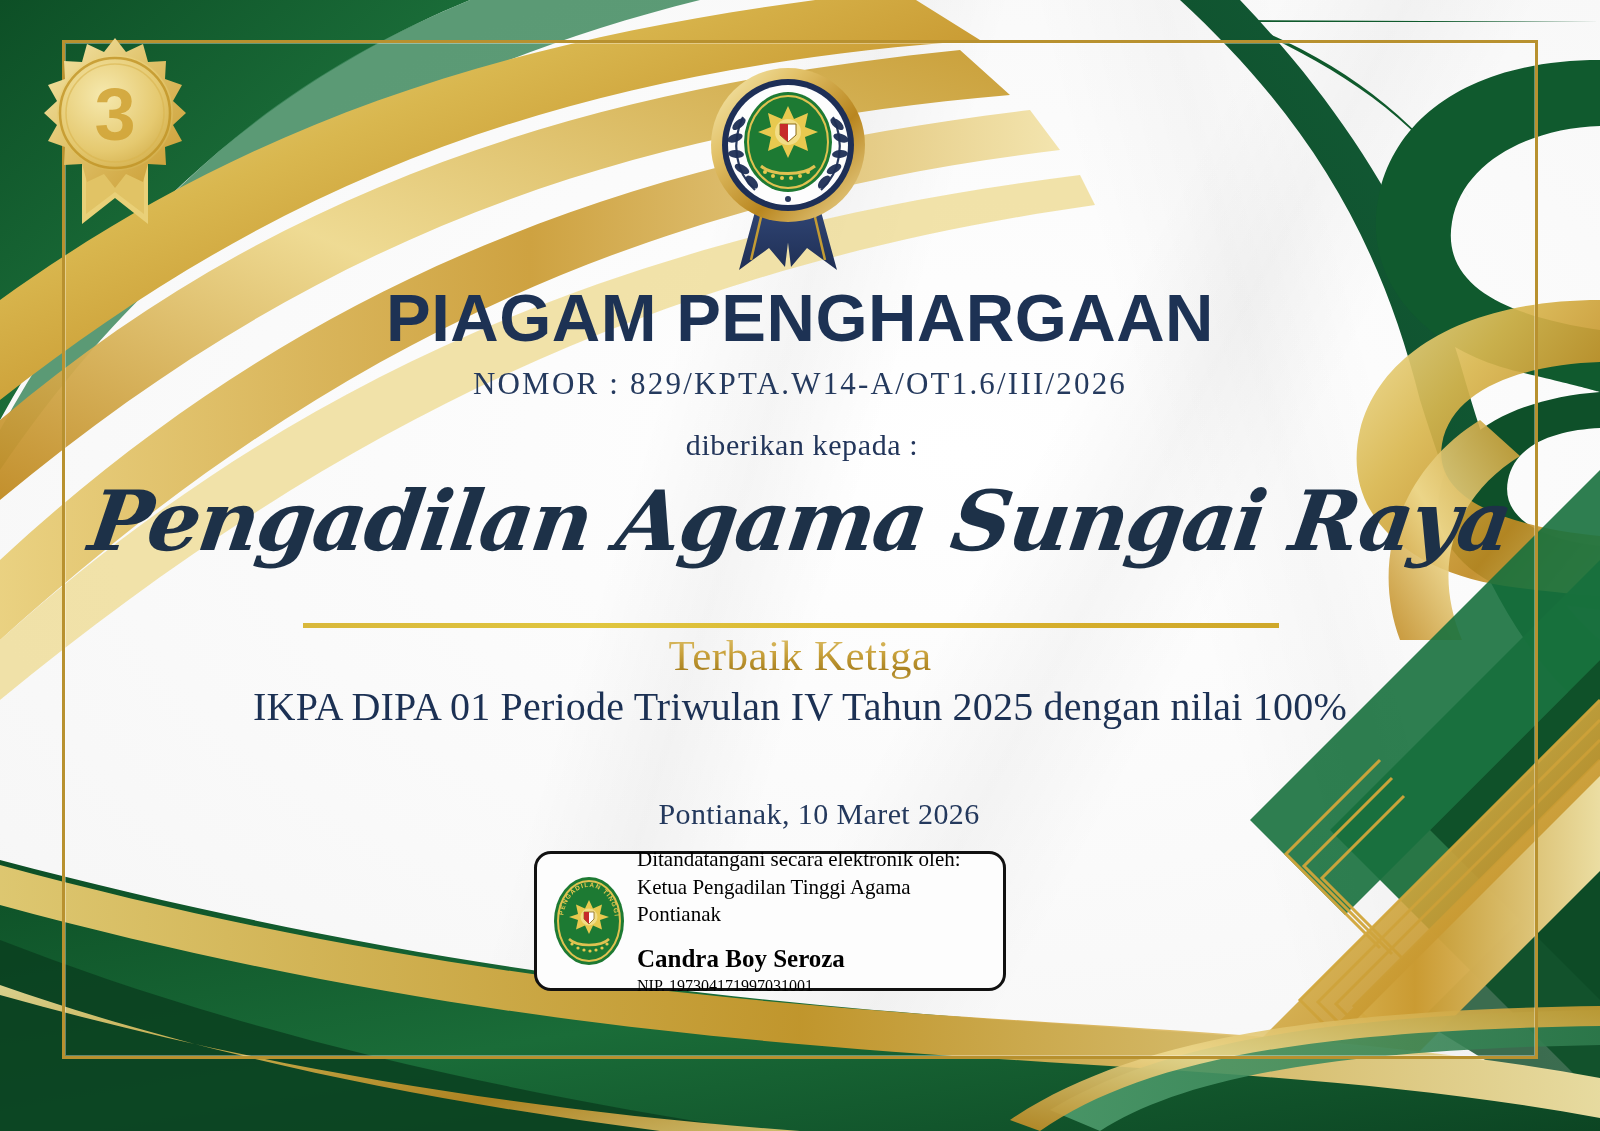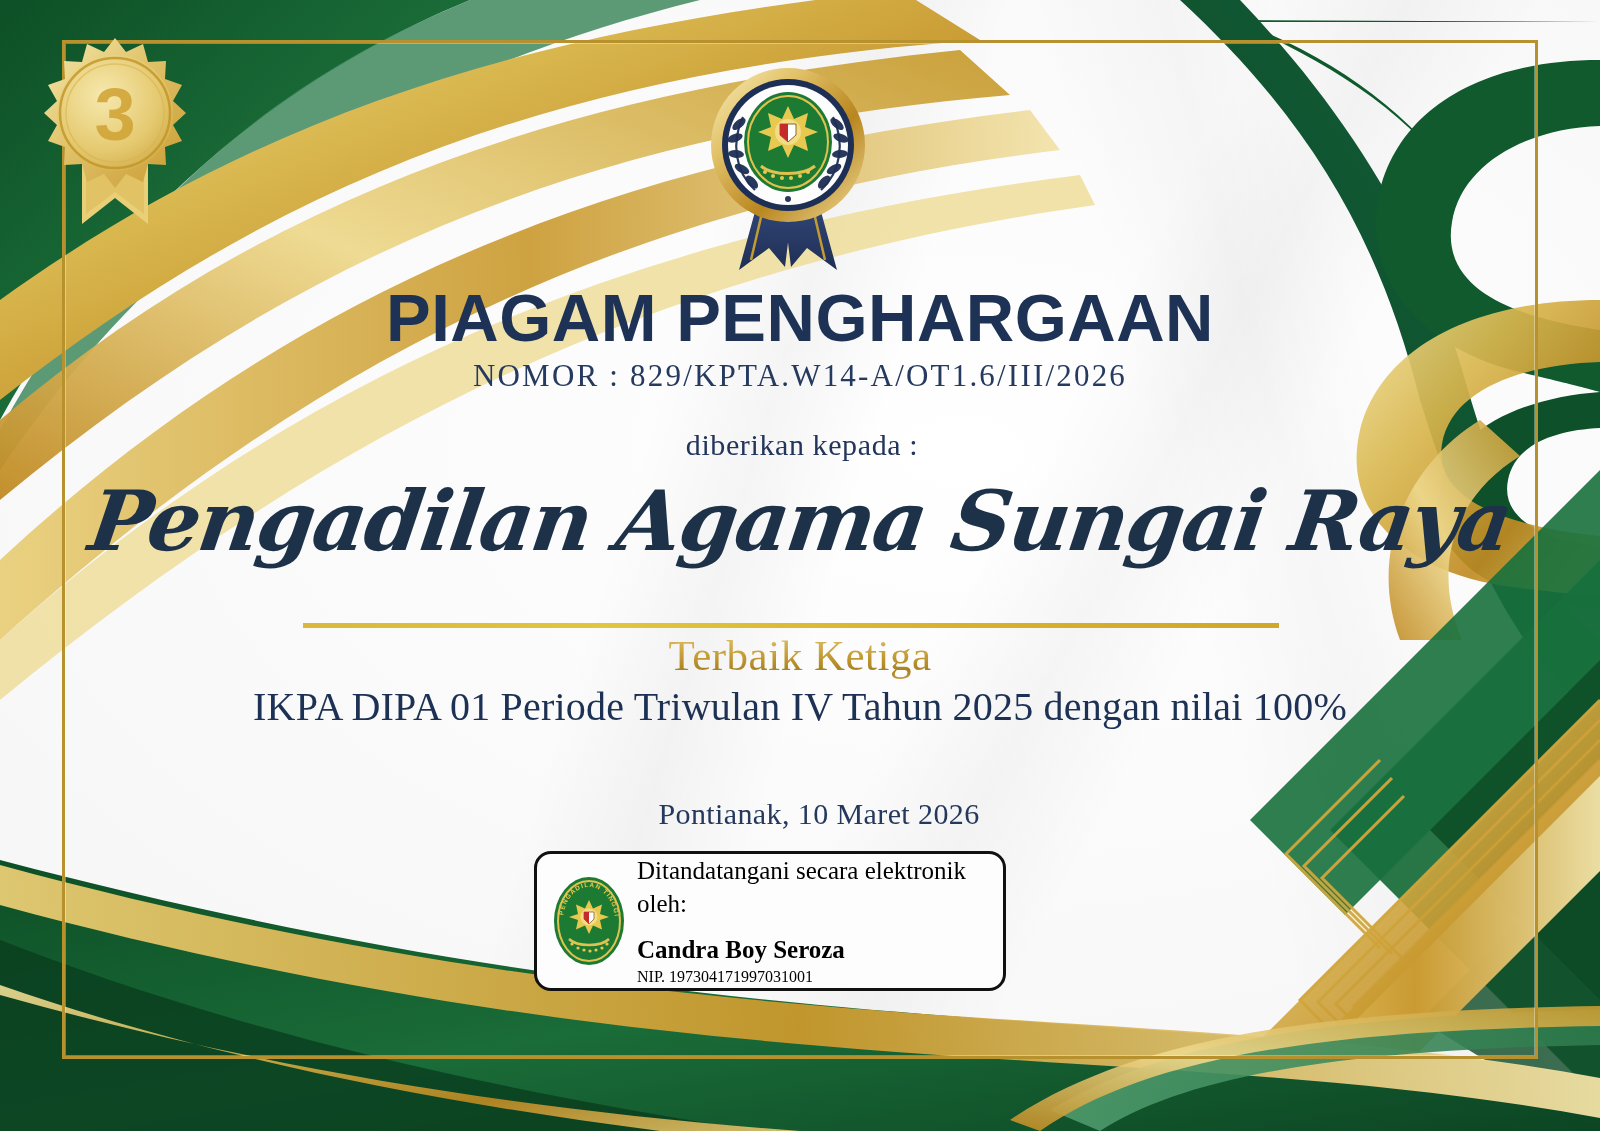--- a/index.html
+++ b/index.html
@@ -45,21 +45,21 @@
     position:absolute;left:0;right:0;top:284px;
     text-align:center;
     font-family:"Liberation Sans",sans-serif;
     font-weight:700;
     font-size:67px;
     letter-spacing:.5px;
     color:#1d3254;
     line-height:1;
   }
   .nomor{
-    position:absolute;left:0;right:0;top:358px;
+    position:absolute;left:0;right:0;top:366px;
     text-align:center;
     font-family:"Liberation Serif",serif;
     font-size:31px;
     letter-spacing:2.2px;
     color:#253a5e;
   }
   .given{
     position:absolute;left:4px;right:0;top:428px;
     text-align:center;
     font-family:"Liberation Serif",serif;
@@ -132,21 +132,21 @@
     display:flex;align-items:center;
     box-sizing:border-box;
     padding:0 12px 0 14px;
   }
   .sigseal{width:76px;height:92px;flex:0 0 76px;margin-right:10px;}
   .sigtext{
     font-family:"Liberation Serif",serif;
     color:#000;
     line-height:1.32;
   }
-  .sigline{font-size:25px;}
+  .sigline{font-size:21px;}
   .signame{font-size:25px;font-weight:700;margin-top:13px;}
   .signip{font-size:16px;}
 </style>
 </head>
 <body>
 
 <div id="cert">
 
   <div class="paper"></div>
 
@@ -385,19 +385,20 @@
             <circle cx="33" cy="75" r="1.6"></circle>
               <circle cx="39" cy="76" r="1.6"></circle>
             <circle cx="45" cy="75" r="1.6"></circle>
               <circle cx="51" cy="73" r="1.6"></circle>
             <circle cx="56" cy="69" r="1.6"></circle>
           </g>
         </svg>
       </div>
       <div class="sigtext">
         <div class="sigline">Ditandatangani secara elektronik oleh:</div>
+        <div class="sigline">Ketua Pengadilan Tinggi Agama Pontianak</div>
         <div class="signame">Candra Boy Seroza</div>
         <div class="signip">NIP. 197304171997031001</div>
       </div>
     </div>
 
   </div>
 </div>
 
 </body></html>

